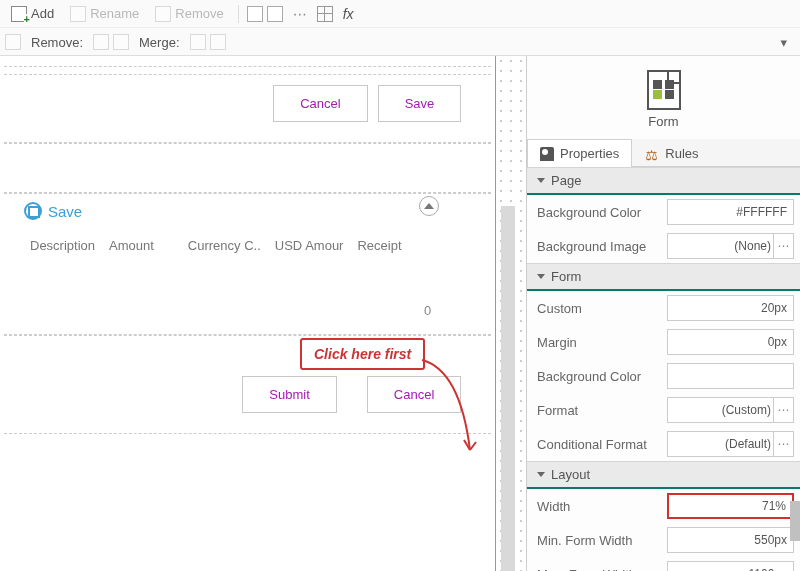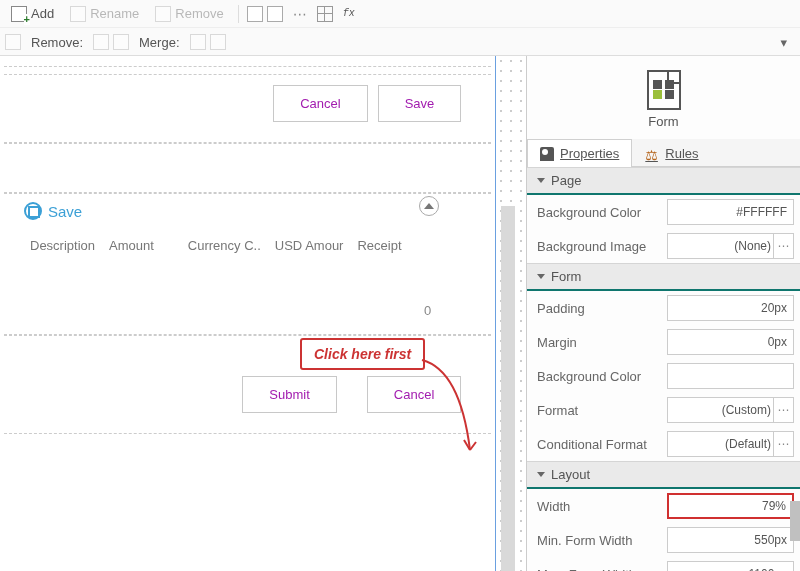--- a/index.html
+++ b/index.html
@@ -9,21 +9,21 @@
 .toolbar-row { display: flex; align-items: center; height: 28px; padding: 0 5px; gap: 4px; }
 .toolbar-row:first-child { border-bottom: 1px solid #eee; }
 .tb-btn { display: flex; align-items: center; gap: 4px; padding: 2px 6px; color: #555; cursor: pointer; }
 .tb-btn.dis { opacity: 0.4; }
 .tb-ico { width: 16px; height: 16px; display: inline-block; position: relative; }
 .tb-sep { width:1px; height:18px; background:#ddd; margin:0 4px; }
 
 .ico-add { border: 1px solid #888; background:#fff; }
 .ico-add::after { content:"+"; color:#2a7a2a; font-weight:bold; position:absolute; right:-4px; bottom:-4px; font-size:11px; background:#fff; line-height:1; }
 .ico-gen { border: 1px solid #aaa; background:#fff; }
-.ico-fx { font-style:italic; font-family:Liberation Mono, monospace; font-size:10px; color:#555; }
+.ico-fx { font-style:italic; font-family:Liberation Sans, sans-serif; font-size:14px; color:#555; }
 .ico-dots::before { content:"⋯"; font-size:14px; color:#888; }
 .ico-grid { border:1px solid #999; background: linear-gradient(#999,#999) center/100% 1px no-repeat, linear-gradient(#999,#999) center/1px 100% no-repeat; }
 
 .main { position: relative; height: 515px; display:flex; }
 .canvas { width: 515px; position: relative; background: #fff; padding: 10px 4px; }
 .rightpane { width: 285px; border-left: 1px solid #ccc; background:#fdfdfd; display:flex; flex-direction:column; }
 
 
 .btnrow { display:flex; gap:10px; justify-content:flex-end; padding: 10px 30px 20px 0;}
 .ui-btn { border:1px solid #c8c8c8; background:#fff; color:#a21caf; padding: 10px 26px; font-size:13px; cursor:pointer; }
@@ -52,21 +52,21 @@
 .callout svg { position:absolute; left:120px; top:12px; }
 
 
 .panel-head { text-align:center; padding:14px 0 10px; }
 .form-ico { width:34px; height:40px; margin:0 auto 4px; border:2px solid #555; position:relative; background:#fff; }
 .form-ico::before { content:""; position:absolute; top:0; right:0; width:10px; height:10px; background:#fff; border-left:2px solid #555; border-bottom:2px solid #555; }
 .form-ico::after { content:""; position:absolute; left:4px; top:18px; width:9px; height:9px; background:#9bbf3b; box-shadow: 0 -10px 0 #555, 12px -10px 0 #555, 12px 0 0 #555; }
 .panel-title { color:#555; font-size:13px; }
 
 .tabbar { display:flex; border-bottom:1px solid #d0d0d0; background:#f5f5f5; }
-.tab { display:flex; align-items:center; gap:6px; padding:6px 12px; border:1px solid #d0d0d0; border-bottom:none; background:#fff; margin-bottom:-1px; cursor:pointer; color:#555; font-size:13px;text-decoration:underline;}
+.tab { display:flex; align-items:center; gap:6px; padding:6px 12px; border:1px solid #d0d0d0; border-bottom:none; background:#fff; margin-bottom:-1px; cursor:pointer; color:#555; font-size:13px;}
 .tab.inactive { background:transparent; border-color:transparent; }
 .tab-ico { width:14px; height:14px; display:inline-block; }
 .ico-prop { background:#555; border-radius:2px 2px 0 0; position:relative; }
 .ico-prop::after{content:"";position:absolute;width:6px;height:6px;background:#fff;border-radius:50%;left:2px;top:2px;}
 .ico-rules::before { content:"⚖"; color:#b5651d; font-size:14px; }
 
 .sect-head { background:#eaeaea; border-top:1px solid #d5d5d5; border-bottom:2px solid #0f766e; padding:5px 10px; color:#555; font-size:13px; display:flex; align-items:center; gap:6px; cursor:pointer;}
 .sect-head::before { content:""; border-top:5px solid #666; border-left:4px solid transparent; border-right:4px solid transparent; display:inline-block; }
 
 .prop-row { display:flex; align-items:center; padding:4px 6px 4px 10px; }
@@ -186,21 +186,21 @@
     <div class="prop-row">
         <div class="prop-label">Background Image</div>
         <div class="prop-input with-btn">
           <span>(None)</span>
           <span class="ell">⋯</span>
         </div>
       </div>
 
     <div class="sect-head">Form</div>
     <div class="prop-row">
-        <div class="prop-label">Padding</div>
+        <div class="prop-label">Custom</div>
         <div class="prop-input">
           <span>20px</span>
         </div>
       </div>
     <div class="prop-row">
         <div class="prop-label">Margin</div>
         <div class="prop-input">
           <span>0px</span>
         </div>
       </div>
@@ -222,21 +222,21 @@
         <div class="prop-input with-btn">
           <span>(Default)</span>
           <span class="ell">⋯</span>
         </div>
       </div>
 
     <div class="sect-head">Layout</div>
     <div class="prop-row">
         <div class="prop-label">Width</div>
         <div class="prop-input hl">
-          <span>79%</span>
+          <span>71%</span>
         </div>
       </div>
     <div class="prop-row">
         <div class="prop-label">Min. Form Width</div>
         <div class="prop-input">
           <span>550px</span>
         </div>
       </div>
     <div class="prop-row">
         <div class="prop-label">Max. Form Width</div>

